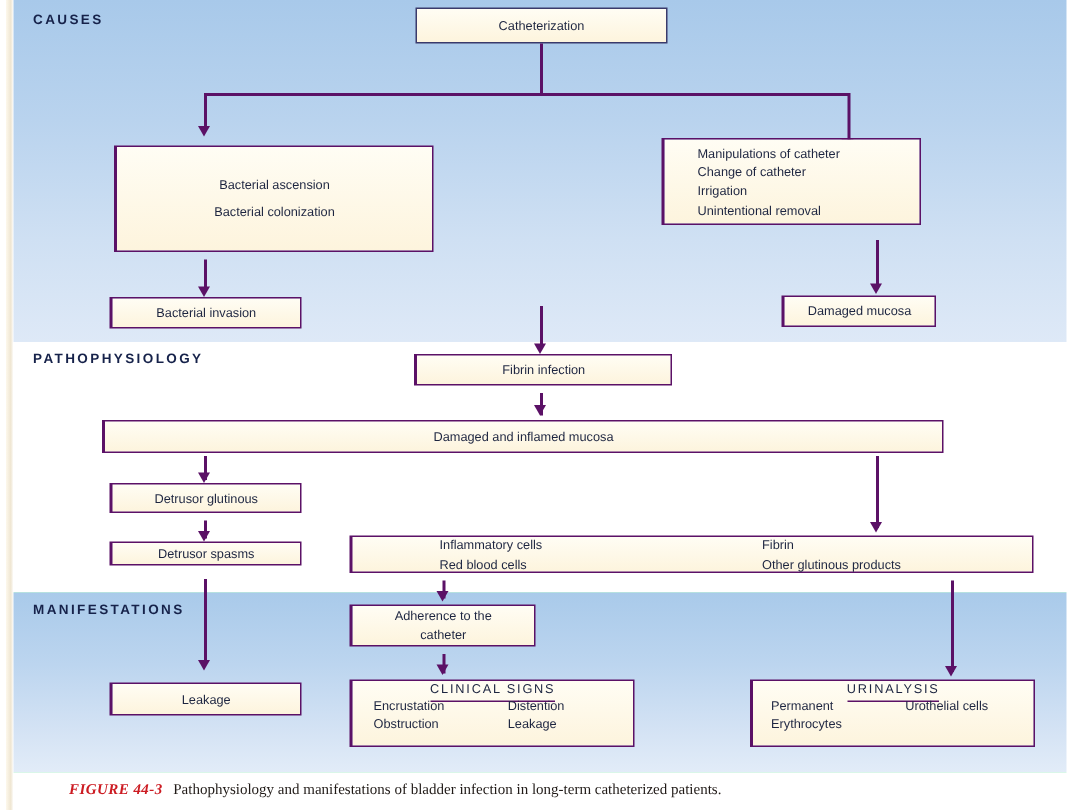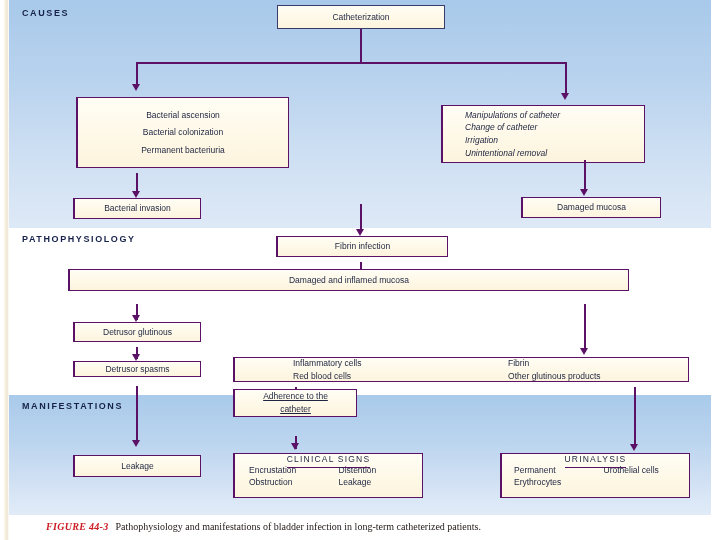--- a/index.html
+++ b/index.html
@@ -205,58 +205,57 @@
   <div class="hline" style="left:136px; top:62px; width:430px;"></div>
   <div class="vline" style="left:136px; top:62px; height:24px;"></div>
   <div class="arrow-down" style="left:132px; top:84px;"></div>
   <div class="vline" style="left:565px; top:62px; height:33px;"></div>
   <div class="arrow-down" style="left:561px; top:93px;"></div>
 
   <div class="box" style="left:76px; top:97px; width:213px; height:71px;">
     <span class="box-rows spaced">
       <span class="row-line">Bacterial ascension</span>
       <span class="row-line">Bacterial colonization</span>
-      <span class="row-line">Permanent bacteriuria</span>
-    </span>
-  </div>
-
-  <div class="box" style="left:441px; top:105px; width:204px; height:58px;font-style:italic;">
+    </span>
+  </div>
+
+  <div class="box" style="left:441px; top:92px; width:173px; height:58px;">
     <span class="box-rows" style="text-align:left; padding-left:22px;">
       <span class="row-line">Manipulations of catheter</span>
       <span class="row-line">Change of catheter</span>
       <span class="row-line">Irrigation</span>
       <span class="row-line">Unintentional removal</span>
     </span>
   </div>
 
   <div class="vline" style="left:136px; top:173px; height:21px;"></div>
   <div class="arrow-down" style="left:132px; top:191px;"></div>
 
   <div class="box" style="left:73px; top:198px; width:128px; height:21px;">
     <span>Bacterial invasion</span>
   </div>
 
   <div class="vline" style="left:584px; top:160px; height:31px;"></div>
   <div class="arrow-down" style="left:580px; top:189px;"></div>
 
-  <div class="box" style="left:521px; top:197px; width:140px; height:21px;">
+  <div class="box" style="left:521px; top:197px; width:103px; height:21px;">
     <span>Damaged mucosa</span>
   </div>
 
   <div class="vline" style="left:360px; top:204px; height:28px;"></div>
   <div class="arrow-down" style="left:356px; top:229px;"></div>
 
   <div class="box" style="left:276px; top:236px; width:172px; height:21px;">
     <span>Fibrin infection</span>
   </div>
 
   <div class="vline" style="left:360px; top:262px; height:15px;"></div>
   <div class="arrow-down" style="left:356px; top:270px;"></div>
 
-  <div class="box" style="left:68px; top:269px; width:561px; height:22px;">
+  <div class="box" style="left:68px; top:280px; width:561px; height:22px;">
     <span>Damaged and inflamed mucosa</span>
   </div>
 
   <div class="vline" style="left:136px; top:304px; height:16px;"></div>
   <div class="arrow-down" style="left:132px; top:315px;"></div>
 
   <div class="box" style="left:73px; top:322px; width:128px; height:20px;">
     <span>Detrusor glutinous</span>
   </div>
 
@@ -279,21 +278,21 @@
       <span class="col" style="flex:1; padding-left:14px;">
         <span class="row-line">Fibrin</span>
         <span class="row-line">Other glutinous products</span>
       </span>
     </span>
   </div>
 
   <div class="vline" style="left:295px; top:387px; height:12px;"></div>
   <div class="arrow-down" style="left:291px; top:394px;"></div>
 
-  <div class="box" style="left:233px; top:389px; width:124px; height:28px;text-decoration:underline;">
+  <div class="box" style="left:233px; top:403px; width:124px; height:28px;">
     <span class="box-rows">
       <span class="row-line">Adherence to the</span>
       <span class="row-line">catheter</span>
     </span>
   </div>
 
   <div class="vline" style="left:136px; top:386px; height:57px;"></div>
   <div class="arrow-down" style="left:132px; top:440px;"></div>
 
   <div class="box" style="left:73px; top:455px; width:128px; height:22px;">

